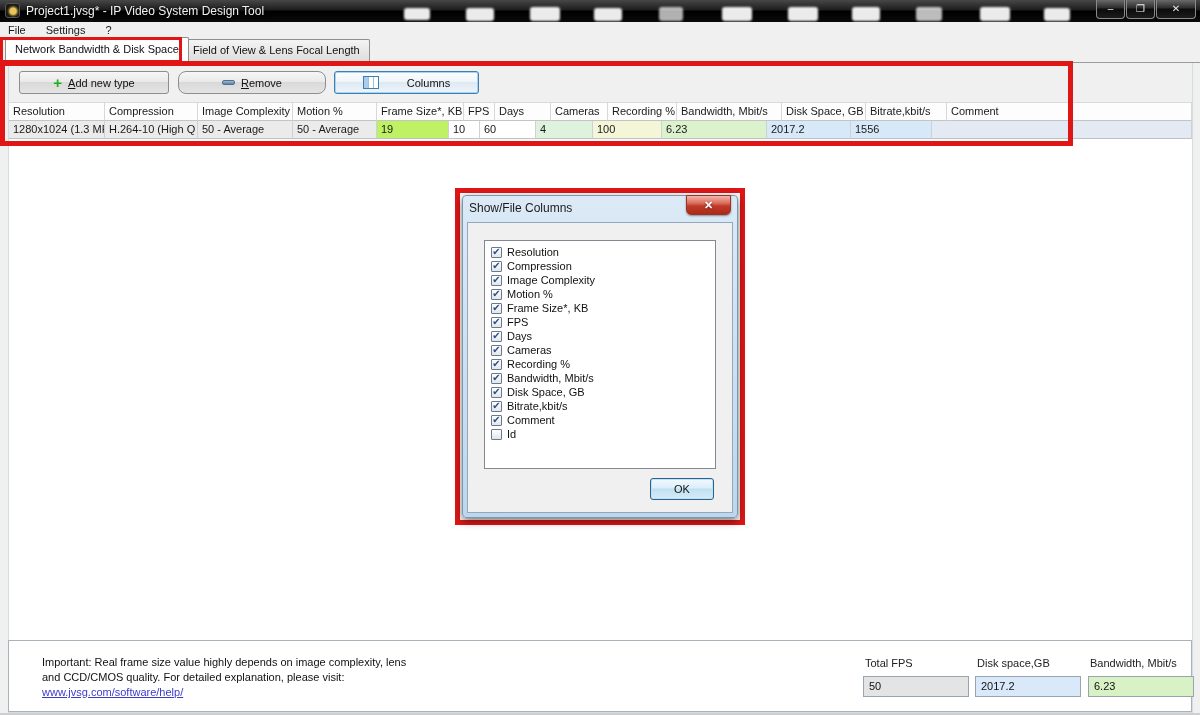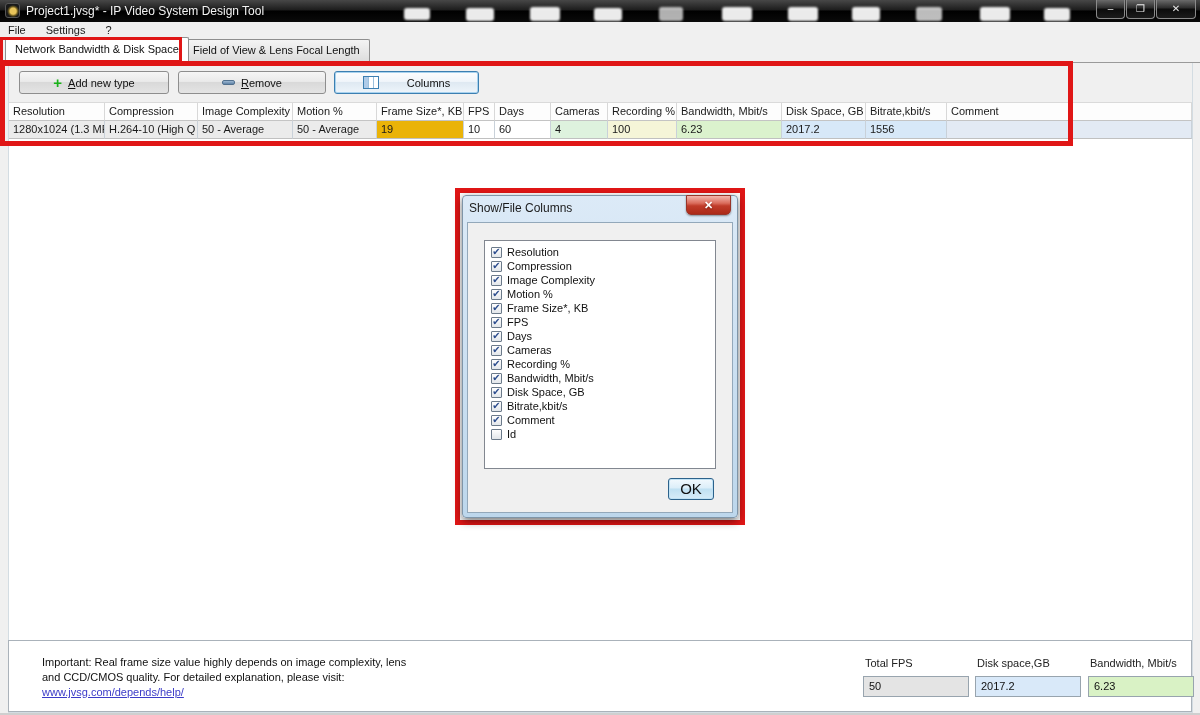--- a/index.html
+++ b/index.html
@@ -65,22 +65,22 @@
   .dlg-title { position:absolute; left:6px; top:5px; font-size:12px; color:#1a1a1a; }
   .dlg-close { position:absolute; right:6px; top:-1px; width:45px; height:20px; border:1px solid #98352a; border-radius:0 0 5px 5px;
     background:linear-gradient(#f4b6ad, #da6c5c 40%, #c03c2a 55%, #ac2a18); color:#fff; font-size:11px; font-weight:bold;
     text-align:center; line-height:18px; text-shadow:0 1px 2px #7c1a0c; box-shadow:0 1px 2px rgba(0,0,0,.4); cursor:default; }
   .dlg-client { position:absolute; left:4px; top:26px; right:4px; bottom:4px; background:#f0f0f0; border:1px solid #93a8ba; }
   .listbox { position:absolute; left:16px; top:17px; width:232px; height:229px; background:#fff; border:1px solid #828790; padding:4px 0 0 6px; overflow:hidden; }
   .cb-item { display:flex; align-items:center; height:14px; color:#111; }
   .cb { width:11px; height:11px; flex:none; border:1px solid #6b7a8a; border-radius:1px;
     background:linear-gradient(#fefefe,#e2e6ea); margin-right:5px; display:flex; align-items:center; justify-content:center; }
   .cb.checked::after { content:"\2714"; font-size:10px; line-height:1; color:#2c4d8e; margin-top:-1px; }
-  .ok-btn { position:absolute; right:18px; bottom:12px; width:46px; height:22px; border:1px solid #2c628b; border-radius:3px;
-    background:linear-gradient(#f2f9fd,#dceef9 45%,#bfe0f2 50%,#d7ecf8); color:#111; font-size:15px; text-align:center; line-height:20px;
+  .ok-btn { position:absolute; right:18px; bottom:12px; width:64px; height:22px; border:1px solid #2c628b; border-radius:3px;
+    background:linear-gradient(#f2f9fd,#dceef9 45%,#bfe0f2 50%,#d7ecf8); color:#111; font-size:11px; text-align:center; line-height:20px;
     box-shadow:0 0 0 1px #c0e2f5 inset; cursor:default; }
 
   
   .footer { position:absolute; left:8px; top:640px; width:1184px; height:72px; background:#fff; border:1px solid #aab2ba; }
   .note { position:absolute; left:33px; top:14px; line-height:15px; color:#111; }
   .note a { color:#3b3bc8; text-decoration:underline; }
   .stat { position:absolute; top:0; width:106px; height:72px; }
   .stat .s-label { position:absolute; left:2px; top:16px; color:#222; white-space:nowrap; }
   .stat .s-field { position:absolute; left:0; top:35px; width:106px; height:21px; line-height:19px; padding-left:5px;
     border:1px solid #98a4ae; color:#111; }
@@ -121,21 +121,21 @@
   <div class="tab inactive">Field of View &amp; Lens Focal Length</div>
 </div>
 
 <div class="tabpage">
 
   <div class="toolband">
     <div class="tbtn" style="left:10px;width:150px;">
       <span class="icon-plus">+</span>
       <span class="lbl ul">Add new type</span>
     </div>
-    <div class="tbtn" style="left:169px;width:148px;">
+    <div class="tbtn" style="left:169px;width:148px;border-radius:8px;">
       <span class="icon-minus"></span>
       <span class="lbl ul">Remove</span>
     </div>
     <div class="tbtn focused" style="left:325px;width:145px;">
       <span class="icon-cols">
           <i></i>
           <i></i>
           <i></i>
         </span>
       <span class="lbl">Columns</span>
@@ -156,21 +156,21 @@
       <div class="th" style="width:105px;">Bandwidth, Mbit/s</div>
       <div class="th" style="width:84px;">Disk Space, GB</div>
       <div class="th" style="width:81px;">Bitrate,kbit/s</div>
       <div class="th" style="flex:1;">Comment</div>
     </div>
     <div class="grid-row">
       <div class="td" style="width: 96px; background-color: rgb(235, 235, 235);">1280x1024 (1.3 MP)</div>
       <div class="td" style="width: 93px; background-color: rgb(235, 235, 235);">H.264-10 (High Q</div>
       <div class="td" style="width: 95px; background-color: rgb(235, 235, 235);">50 - Average</div>
       <div class="td" style="width: 84px; background-color: rgb(235, 235, 235);">50 - Average</div>
-      <div class="td" style="width: 87px; background-color: #eab308;">19</div>
+      <div class="td" style="width: 72px; background-color: #bef264;">19</div>
       <div class="td" style="width: 31px; background-color: rgb(255, 255, 255);">10</div>
       <div class="td" style="width: 56px; background-color: rgb(255, 255, 255);">60</div>
       <div class="td" style="width: 57px; background-color: rgb(222, 242, 222);">4</div>
       <div class="td" style="width: 69px; background-color: rgb(245, 245, 216);">100</div>
       <div class="td" style="width: 105px; background-color: rgb(219, 242, 205);">6.23</div>
       <div class="td" style="width: 84px; background-color: rgb(215, 232, 248);">2017.2</div>
       <div class="td" style="width: 81px; background-color: rgb(215, 232, 248);">1556</div>
       <div class="td" style="flex: 1 1 0%; background-color: rgb(227, 234, 244);"></div>
     </div>
   </div>
@@ -244,21 +244,21 @@
       </div>
       <div class="ok-btn">OK</div>
     </div>
   </div>
 </div>
 
 <div class="footer">
   <div class="note">
     <div>Important: Real frame size value highly depends on image complexity, lens</div>
     <div>and CCD/CMOS quality. For detailed explanation, please visit:</div>
-    <a href="#">www.jvsg.com/depends/help/</a>
+    <a href="#">www.jvsg.com/software/help/</a>
   </div>
   <div class="stat" style="left:854px;">
     <div class="s-label">Total FPS</div>
     <div class="s-field" style="background-color: rgb(228, 228, 228);">50</div>
   </div>
   <div class="stat" style="left:966px;">
     <div class="s-label">Disk space,GB</div>
     <div class="s-field" style="background-color: rgb(217, 233, 249);">2017.2</div>
   </div>
   <div class="stat" style="left:1079px;">

